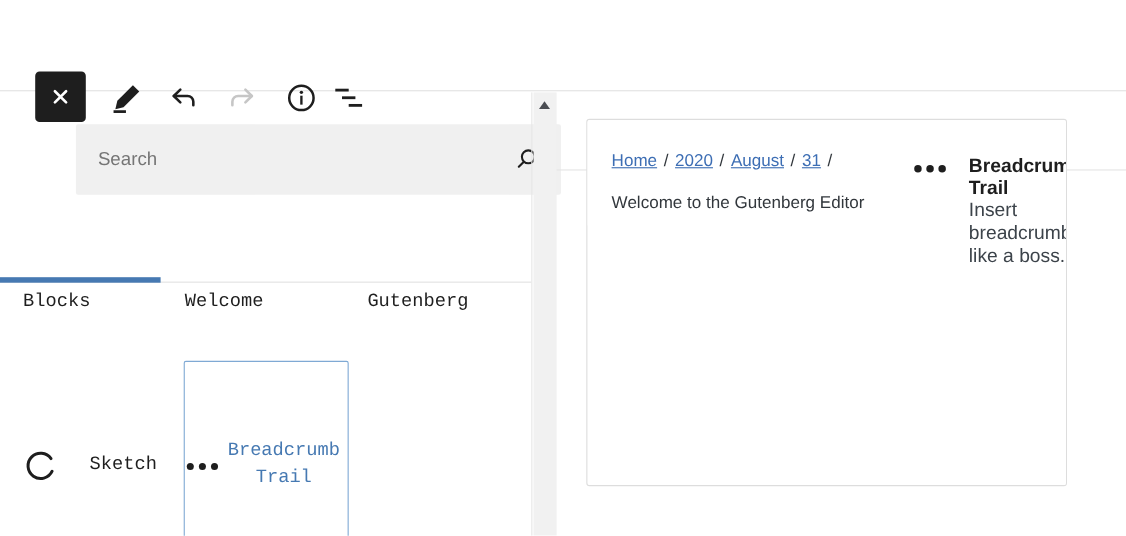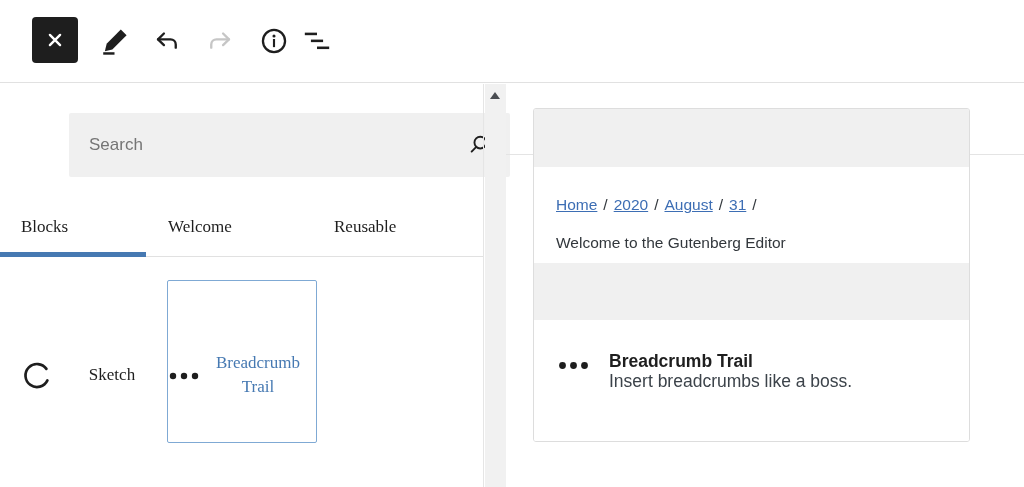--- a/index.html
+++ b/index.html
@@ -4,21 +4,21 @@
 <style>
   html, body {
     margin: 0; padding: 0;
     width: 1024px; height: 487px;
     background: #ffffff;
     font-family: "Liberation Sans", sans-serif;
     overflow: hidden;
     position: relative;
   }
   * { box-sizing: border-box; }
-  button { font-family: Liberation Serif, serif; background: none; border: none; padding: 0; cursor: pointer; }
+  button { font-family: Liberation Mono, monospace; background: none; border: none; padding: 0; cursor: pointer; margin-top: 48px; }
 
   
   .toolbar {
     position: absolute; left: 0; top: 0; width: 1024px; height: 83px;
     background: #fff; border-bottom: 1px solid #e1e1e1;
   }
   .close-btn {
     position: absolute; left: 32px; top: 17px; width: 46px; height: 46px;
     background: #1e1e1e; border-radius: 4px;
     display: flex; align-items: center; justify-content: center;
@@ -87,21 +87,21 @@
   
   .canvas-line {
     position: absolute; left: 506px; top: 154px; width: 518px; height: 1px;
     background: #e4e4e4;
   }
 
   
   .preview-card {
     position: absolute; left: 533px; top: 108px; width: 437px; height: 334px;
     background: #fff; border: 1px solid #dddddd; border-radius: 3px;
-    display: flex; flex-direction: column; overflow: hidden;
+    display: flex; flex-direction: row; overflow: hidden;
   }
   .pc-gray1 { height: 58px; background: #f0f0f0; flex: none; }
   .pc-white1 { height: 96px; background: #fff; padding: 29px 20px 0 22px; flex: none; }
   .pc-gray2 { height: 57px; background: #f0f0f0; flex: none; }
   .pc-white2 { flex: 1; background: #fff; display: flex; padding: 31px 20px 0 24px; }
 
   .bc-row { font-size: 15.5px; color: #32373c; line-height: 18px; white-space: nowrap; }
   .bc-link { color: #3d6eb4; text-decoration: underline; }
   .bc-sep { margin: 0 6px; color: #32373c; }
   .pc-page-title { margin-top: 20px; font-size: 15.5px; color: #32373c; line-height: 18px; }
@@ -167,21 +167,21 @@
 <div class="search-box">
   <input class="search-input" type="text" placeholder="Search" style="">
   <svg width="27" height="27" viewBox="0 0 24 24">
     <circle cx="13.6" cy="9.4" r="5.2" fill="none" stroke="#1e1e1e" stroke-width="1.7"></circle>
     <path d="M9.8 13.5 L5.9 17.4" fill="none" stroke="#1e1e1e" stroke-width="1.7" stroke-linecap="round"></path>
   </svg>
 </div>
 
 <button class="tab" style="left:21px">Blocks</button>
 <button class="tab" style="left:168px">Welcome</button>
-<button class="tab" style="left:334px">Reusable</button>
+<button class="tab" style="left:334px">Gutenberg</button>
 <div class="tab-track"></div>
 <div class="tab-active-bar"></div>
 <div class="panel-border"></div>
 
 <button class="block-item" id="item-sketch" style="left:18px">
   <span class="icon-wrap">
     <svg width="38" height="38" viewBox="0 0 38 38">
       <path d="M28.4 11.9 A11.5 11.5 0 1 0 29.4 23.4" fill="none" stroke="#1e1e1e" stroke-width="2.7" stroke-linecap="round"></path>
     </svg>
   </span>

